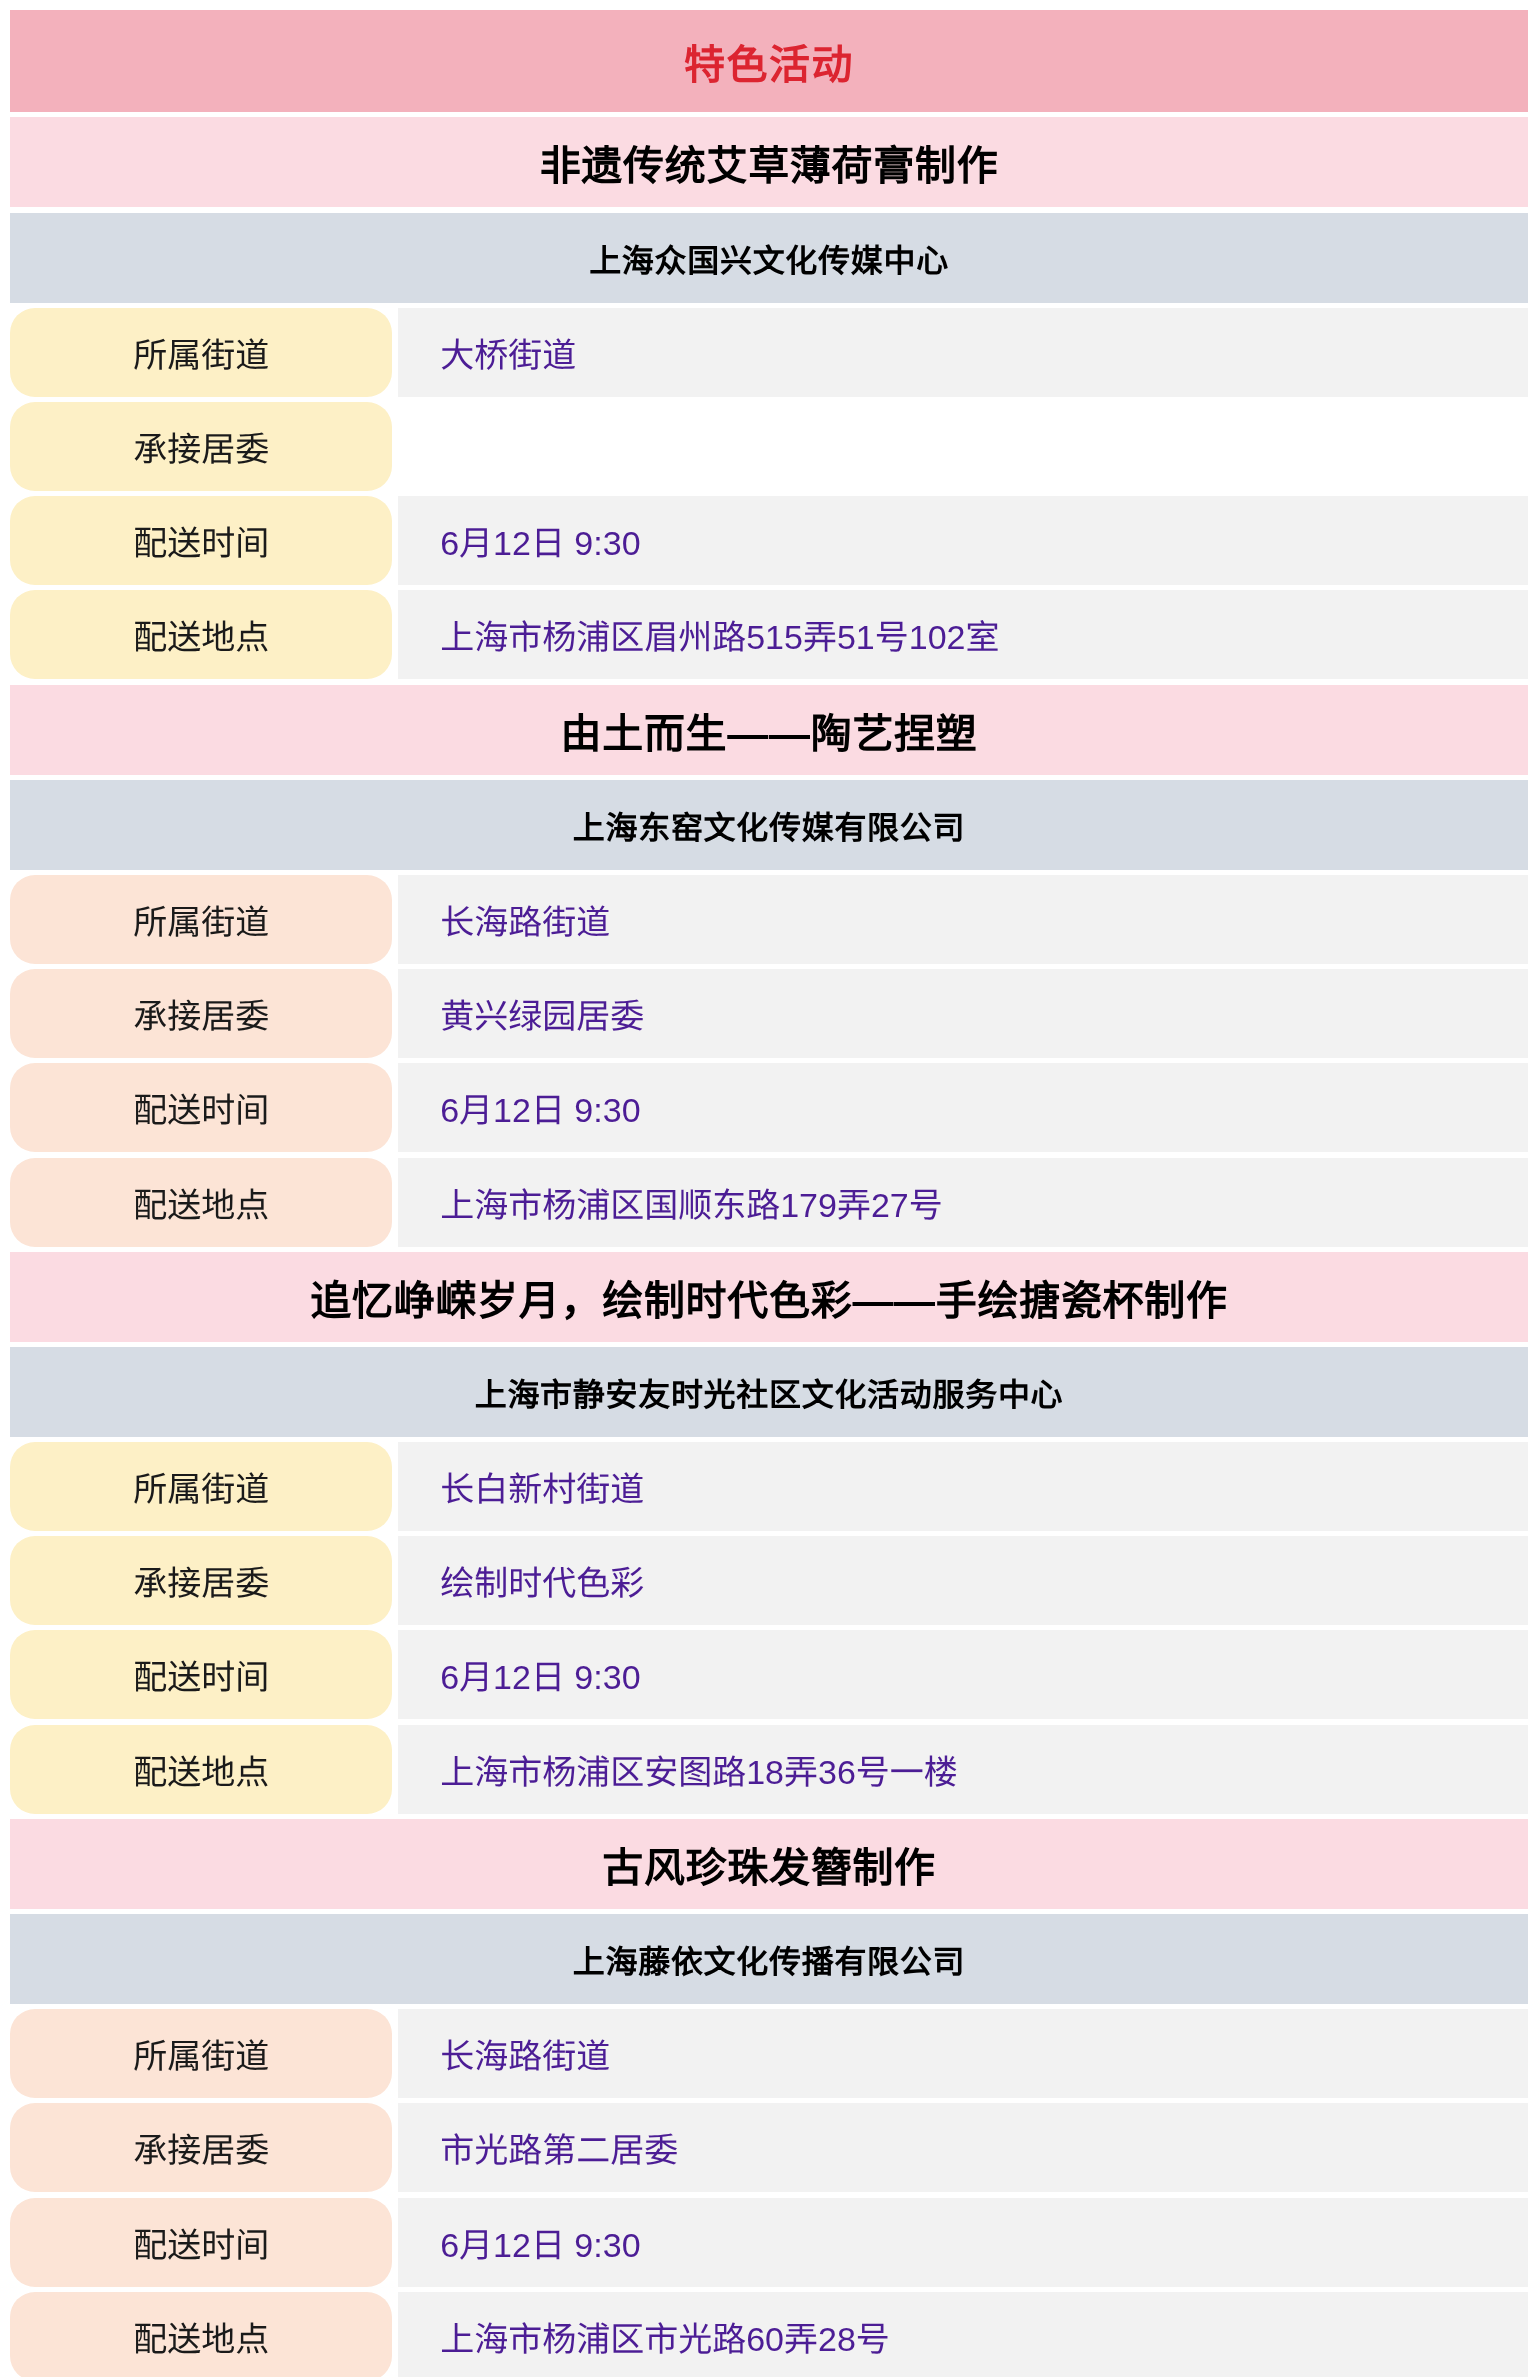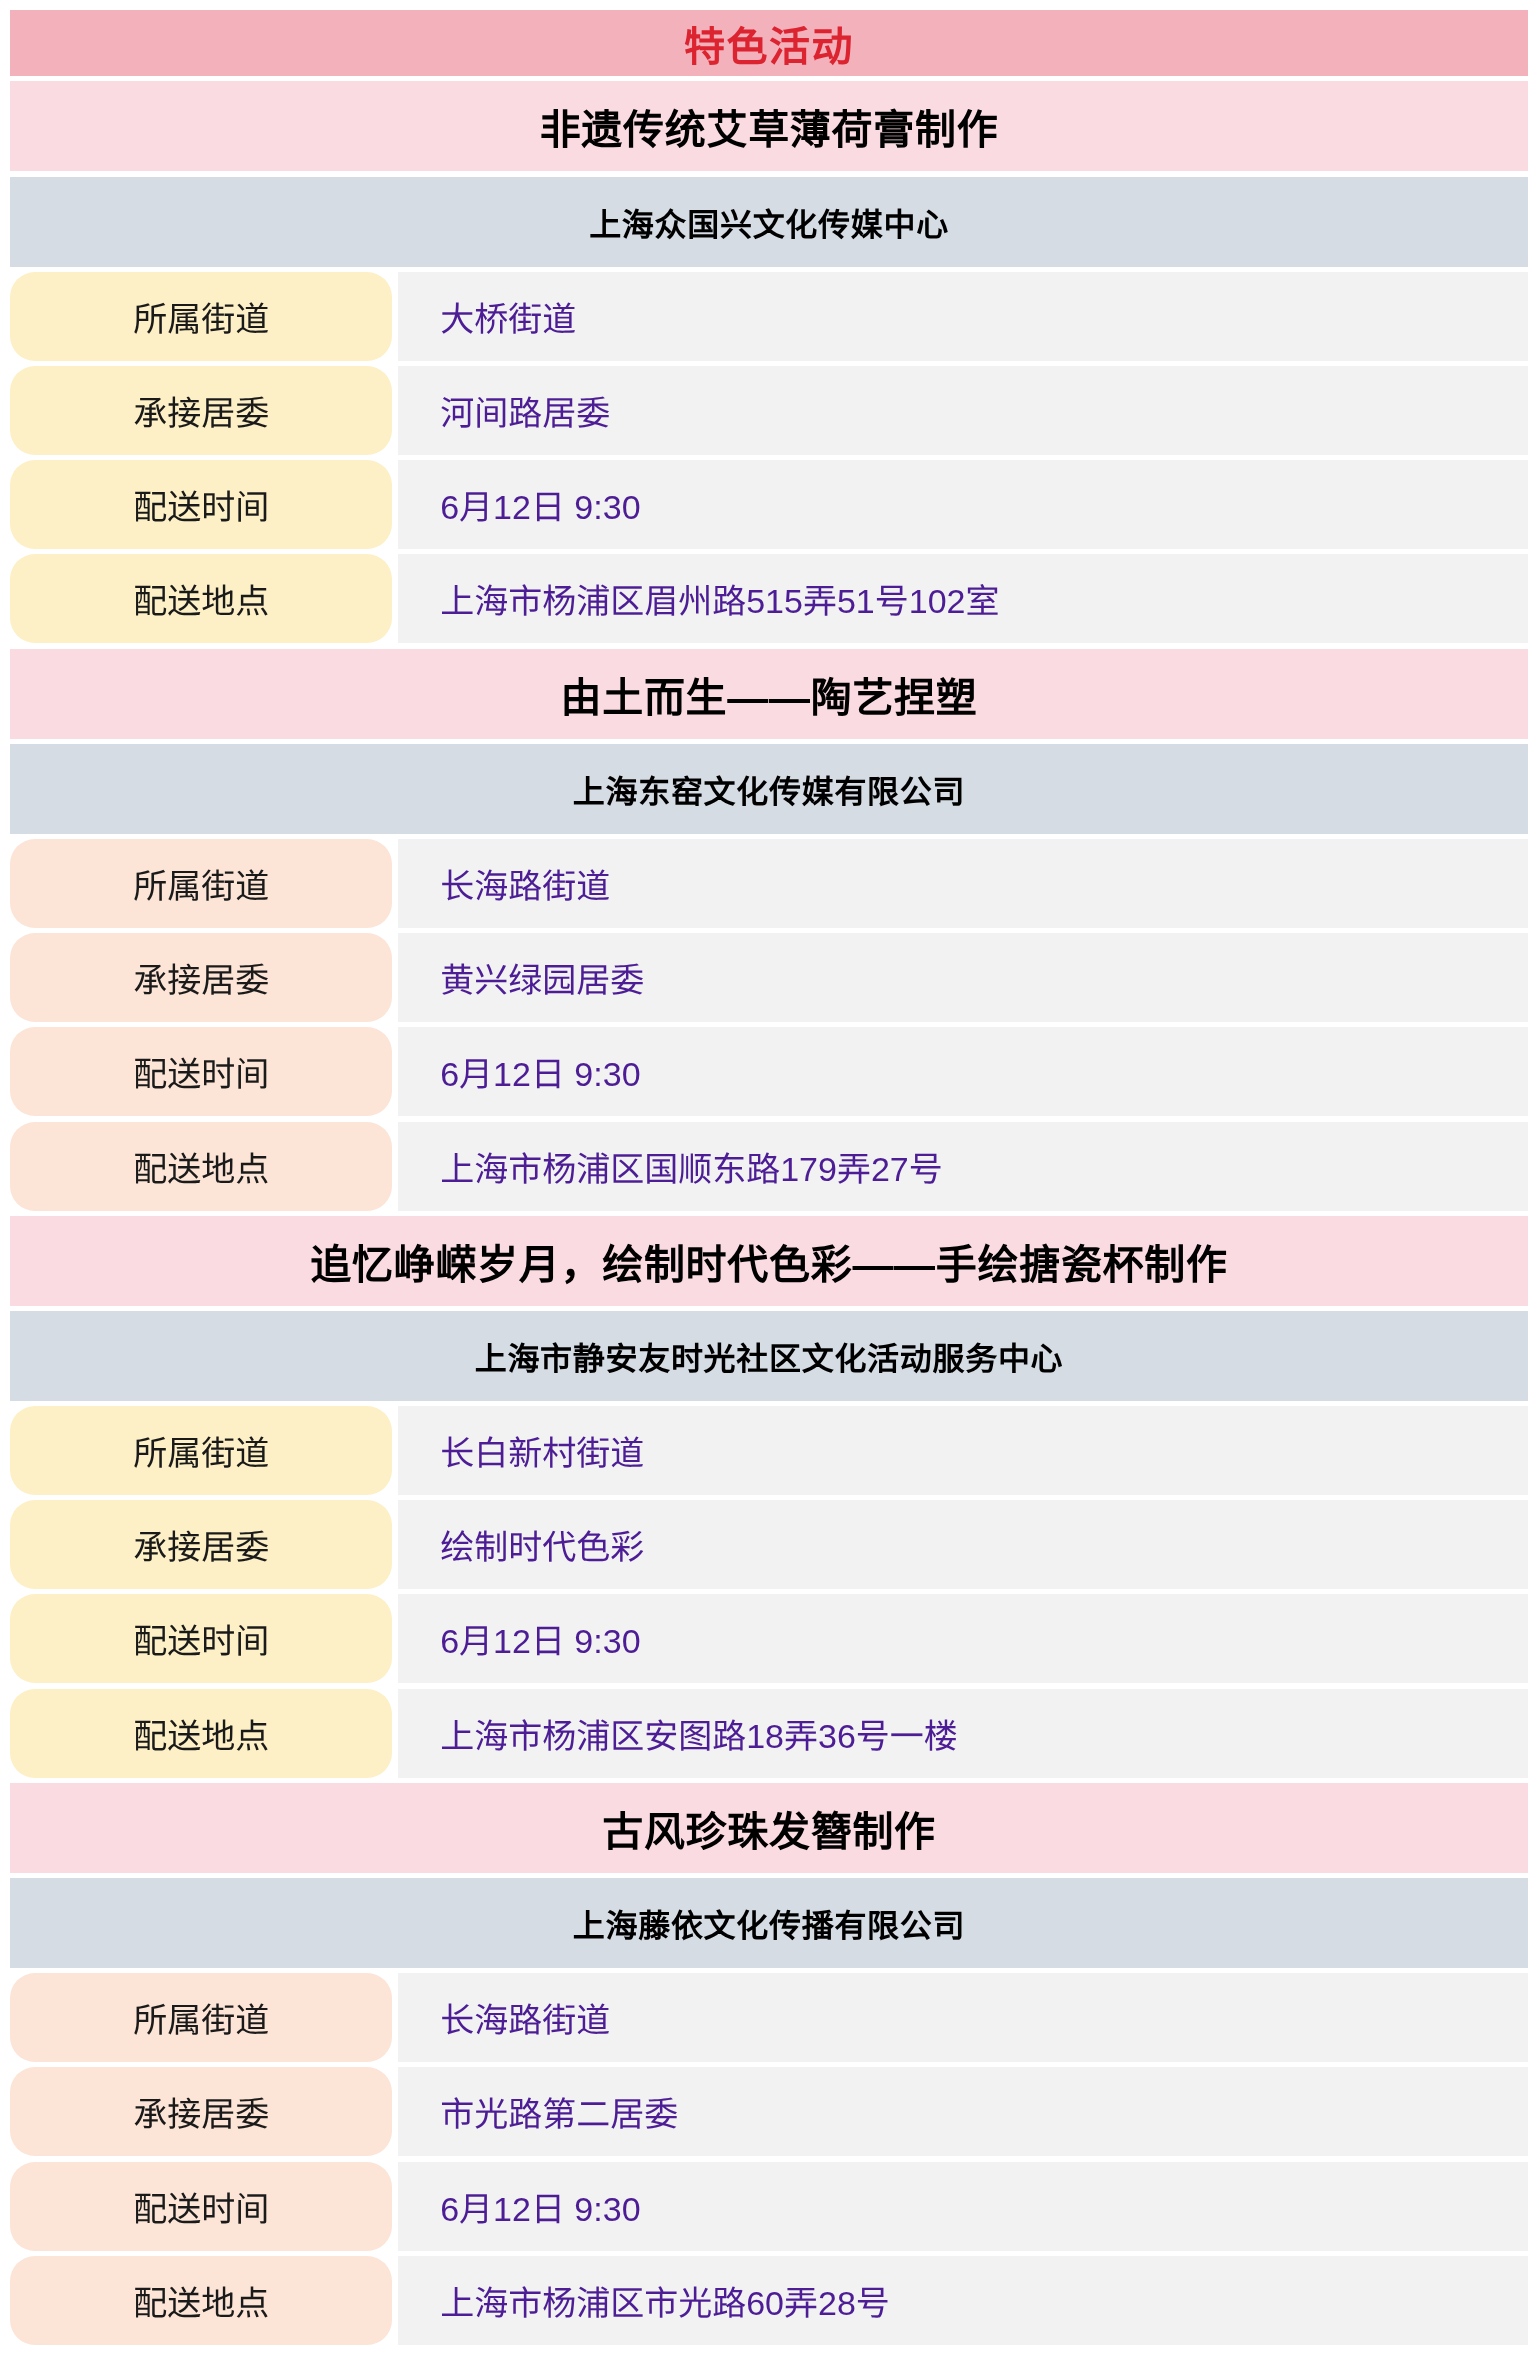--- a/index.html
+++ b/index.html
@@ -17,21 +17,21 @@
     overflow: hidden;
   }
   .band {
     box-sizing: border-box;
     margin-bottom: 5.2px;
     display: flex;
     align-items: center;
     justify-content: center;
   }
   .banner {
-    height: 66px;
+    height: 102px;
     background: var(--banner-bg, #F3B1BC);
   }
   .banner-text {
     color: var(--banner-fg, #DC2430);
     font-size: 41px;
     font-weight: bold;
     letter-spacing: 1.5px;
   }
   .activity-title {
     height: 90px;
@@ -104,21 +104,20 @@
       <span class="organizer-text">上海众国兴文化传媒中心</span>
     </div>
     <div class="data-row">
       <div class="cell-label">所属街道</div>
       <div class="cell-gap"></div>
       <div class="cell-value">大桥街道</div>
     </div>
     <div class="data-row">
       <div class="cell-label">承接居委</div>
       <div class="cell-gap"></div>
-      <div class="cell-value">河间路居委</div>
     </div>
     <div class="data-row">
       <div class="cell-label">配送时间</div>
       <div class="cell-gap"></div>
       <div class="cell-value">6月12日 9:30</div>
     </div>
     <div class="data-row">
       <div class="cell-label">配送地点</div>
       <div class="cell-gap"></div>
       <div class="cell-value">上海市杨浦区眉州路515弄51号102室</div>

